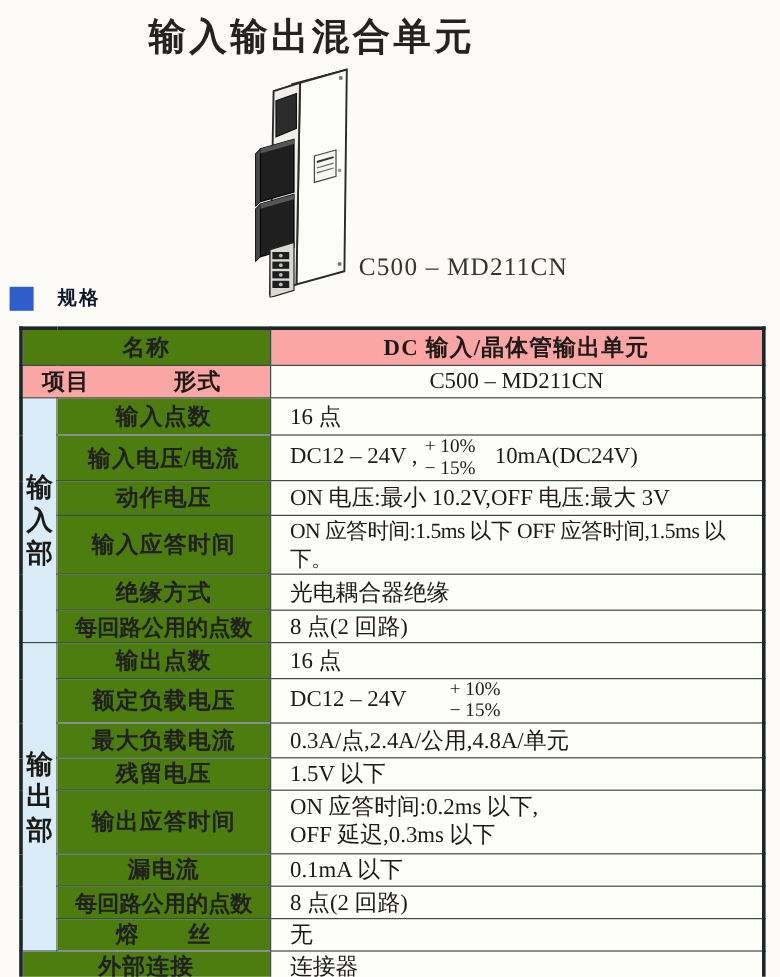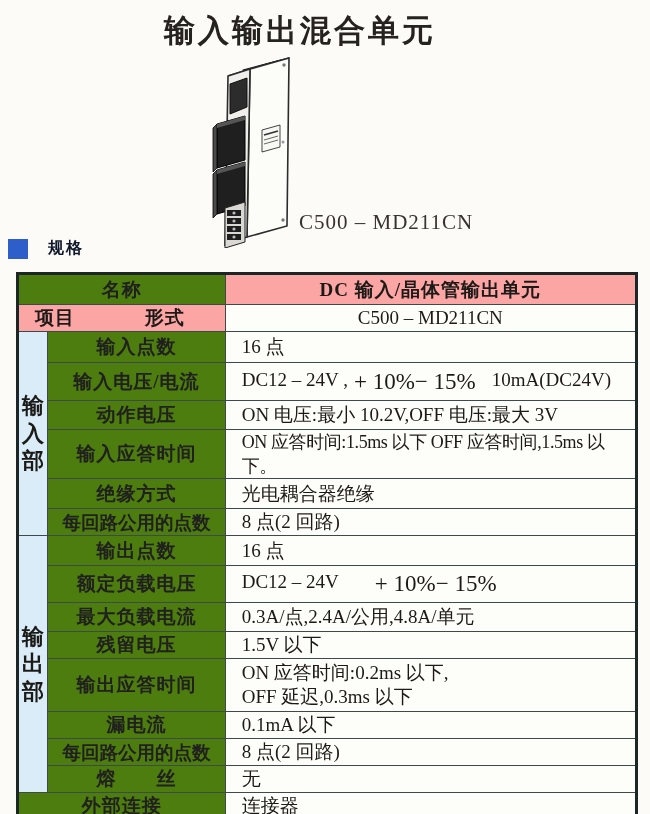--- a/index.html
+++ b/index.html
@@ -8,21 +8,21 @@
     position:relative;
     background:#fcfbf8;
     font-family:"Liberation Serif","DejaVu Serif",serif;
     color:#1c1a17;
     overflow:hidden;
   }
 
   .page-title {
     position:absolute; left:124px; top:10px;
     font-family:"Liberation Sans","DejaVu Sans",sans-serif;
-    font-size:31px; font-weight:700; color:#26221f; letter-spacing:3px;margin-left:40px;
+    font-size:31px; font-weight:700; color:#26221f; letter-spacing:3px;
   }
 
   .module-figure { position:absolute; left:205px; top:50px; width:110px; height:198px; }
 
   .product-caption {
     position:absolute; left:299px; top:210px;
     font-size:21px; color:#38322e; letter-spacing:1px;
   }
 
   .section-header { position:absolute; left:8px; top:238px; display:flex; align-items:center; }
@@ -61,22 +61,22 @@
     font-size:22px;
   }
   td.val { background:#fdfdfa; text-align:left; padding-left:16px; }
   td.val.center { text-align:center; padding-left:0; }
   td.hdrcell { background:#fca5a5; }
   .item-format {
     display:flex; justify-content:space-between; align-items:center;
     padding:0 40px 0 16px; font-weight:700; letter-spacing:1px;
   }
   .stack {
-    display:inline-flex; vertical-align:middle;
-    font-size:23px; line-height:1.1; margin:0 16px 0 6px;align-items:flex-end;
+    display:inline-flex; flex-direction:column; vertical-align:middle;
+    font-size:16px; line-height:1.1; margin:0 16px 0 6px;align-items:flex-end;
   }
   .stack.gap-lg { margin-left:36px; }
   .two-line div { line-height:1.25; }
   .condensed { letter-spacing:-0.4px; font-size:18px; }
   .hdr-val { font-weight:700; letter-spacing:1px; }
 </style>
 </head>
 <body>
 
 <div class="page-title">输入输出混合单元</div>

